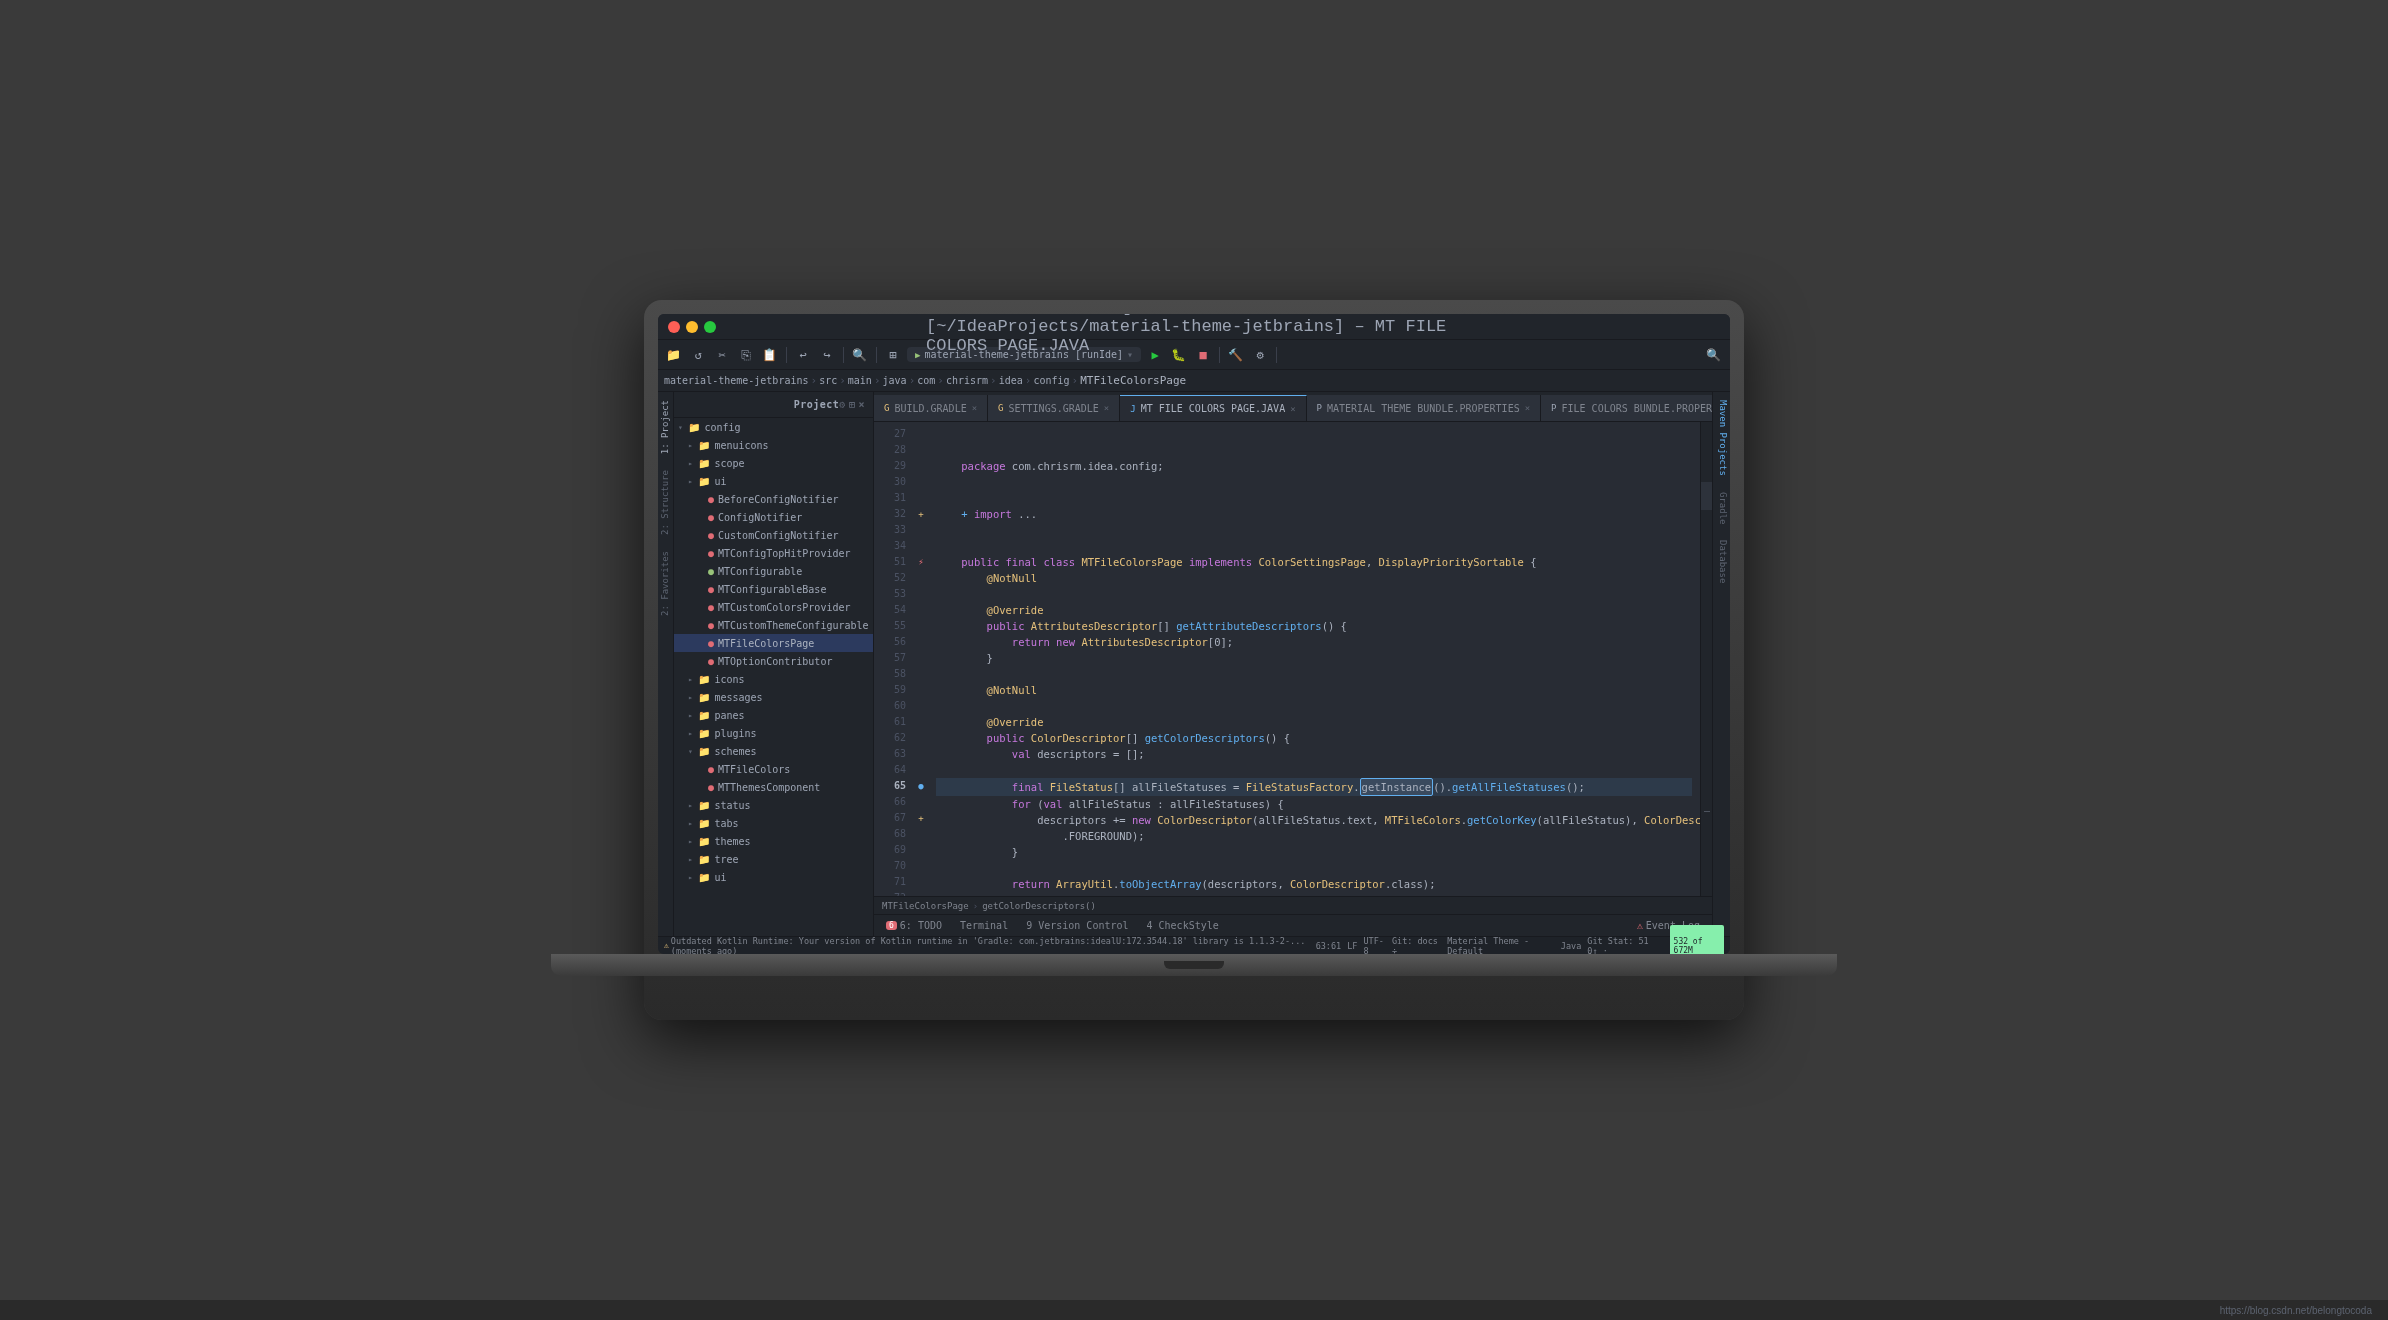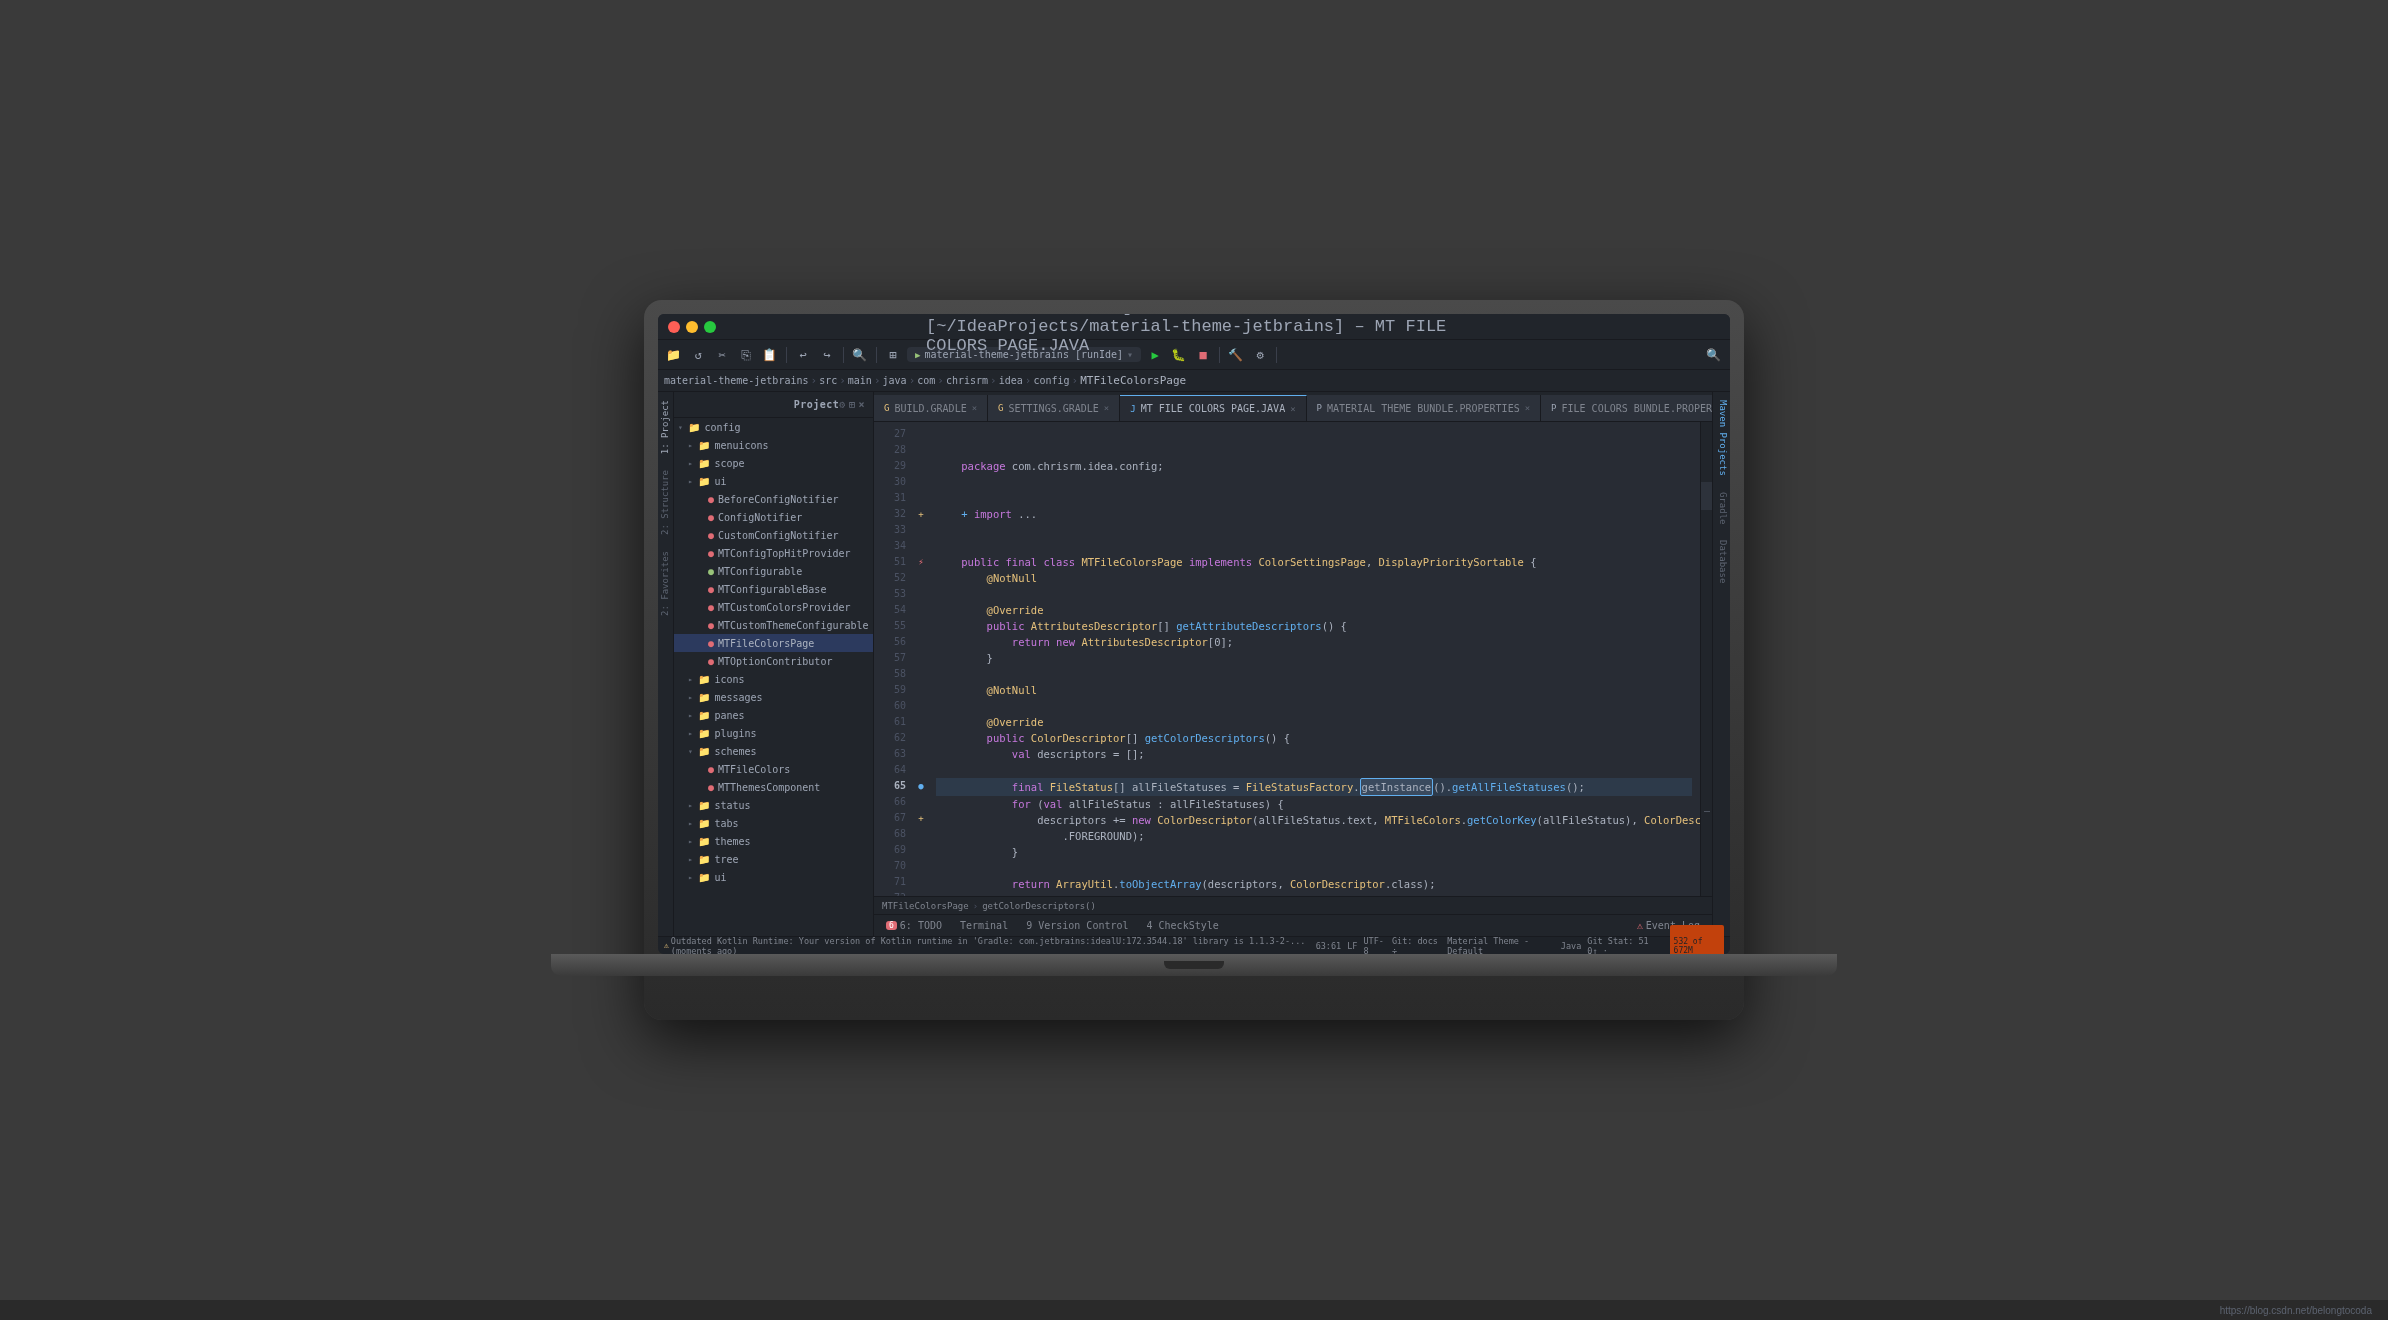--- a/index.html
+++ b/index.html
@@ -392,21 +392,21 @@
       border-top: 1px solid #181a1f;
     }
     .bsb-item {
       color: #7f848e;
       font-size: 8.5px;
       display: flex;
       align-items: center;
       gap: 2px;
     }
     .bsb-warning {
-      background: #c2410c;
+      background: #86efac;
       color: #1e2228;
       padding: 12px 4px;
       border-radius: 2px;
       font-size: 8px;
     }
     .bsb-right {
       margin-left: auto;
       display: flex;
       gap: 6px;
     }

